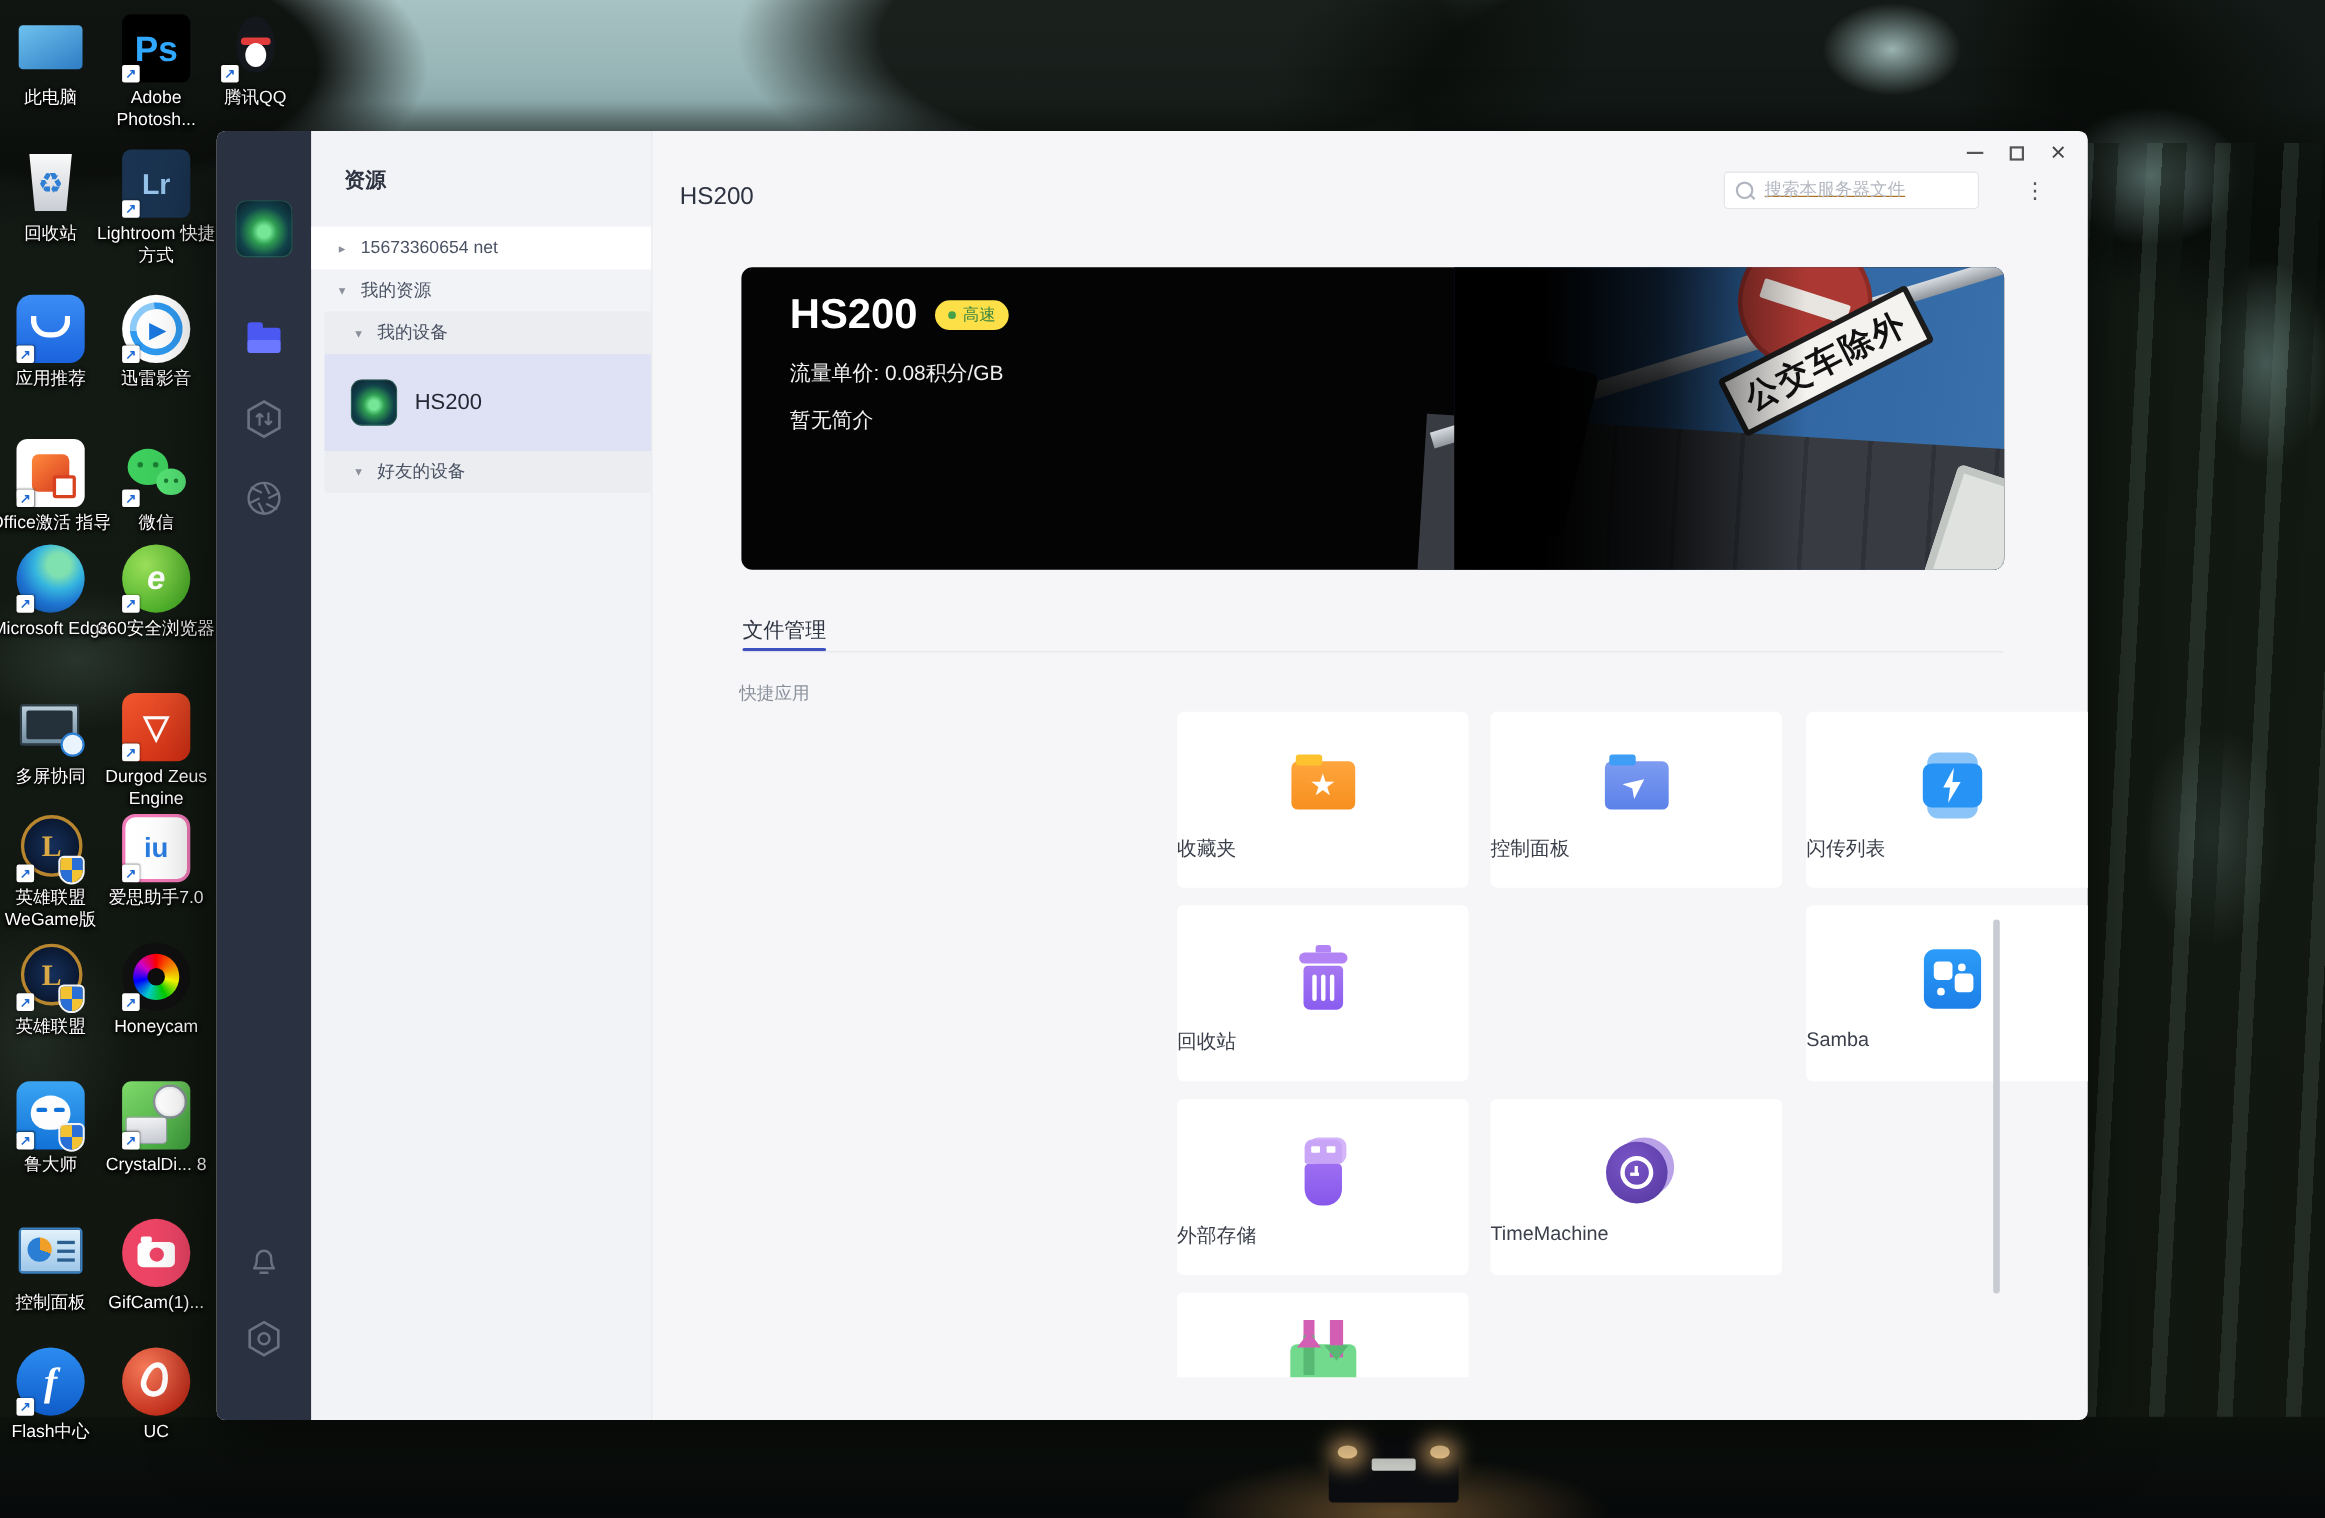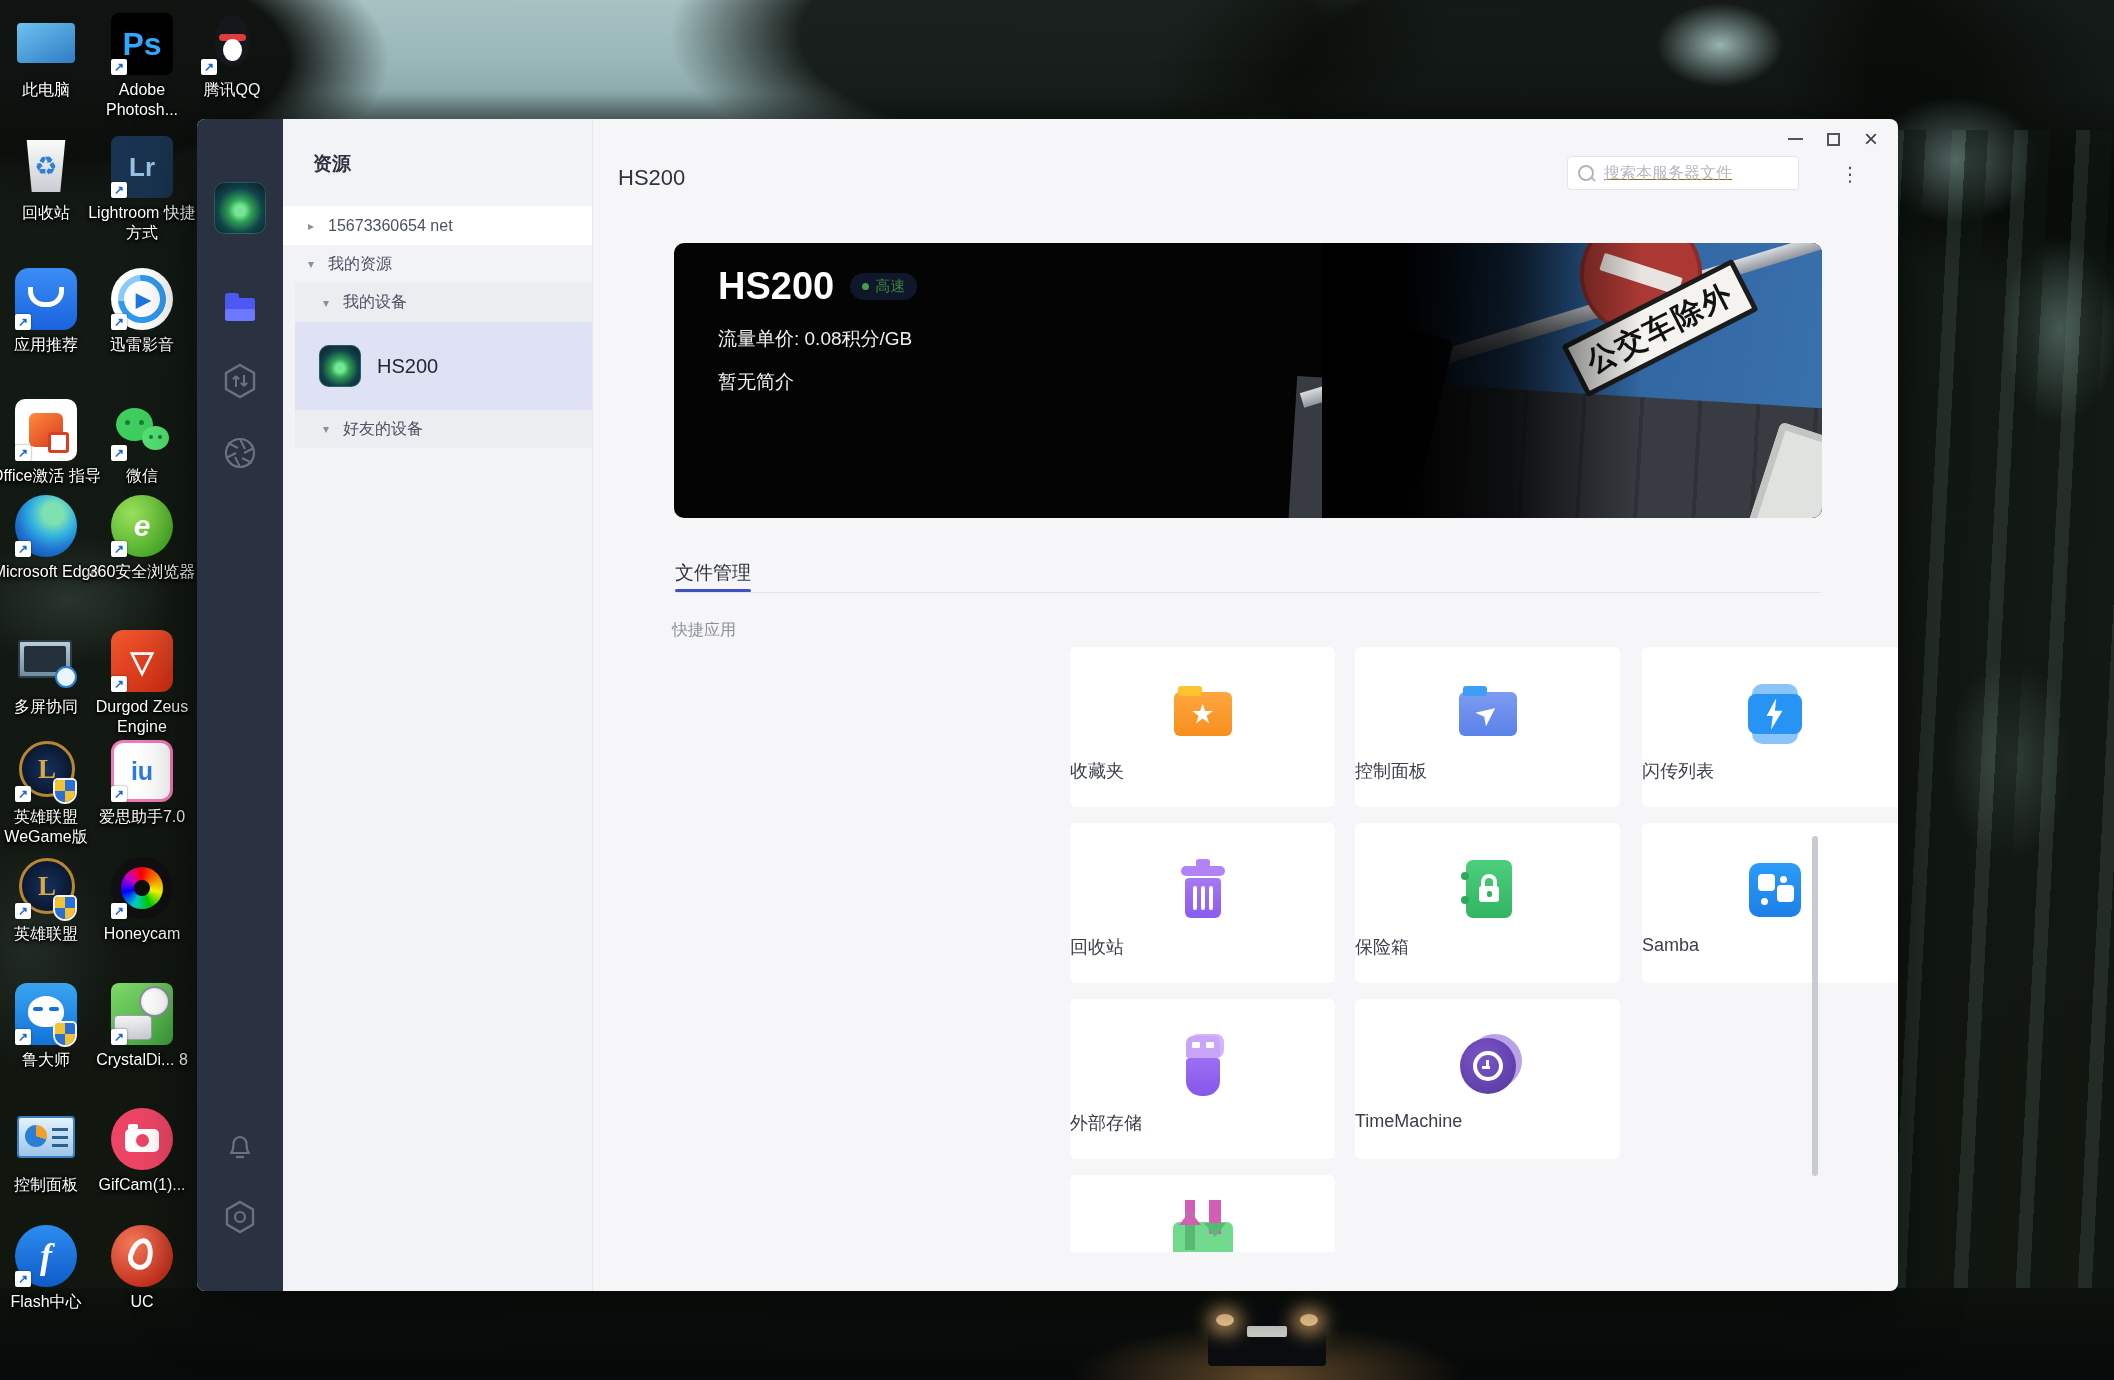--- a/index.html
+++ b/index.html
@@ -199,21 +199,21 @@
   .b-tl::before,.b-tl::after{content:"";position:absolute;left:-8px;width:26px;height:26px;border-radius:50%;
     background:#e8920c;box-shadow:0 0 16px 6px rgba(230,150,20,.55);}
   .b-tl::before{top:22px}.b-tl::after{top:88px;opacity:.85}
   .b-plate{position:absolute;right:-12px;bottom:-24px;width:72px;height:112px;background:#dfe2df;
     border-radius:6px;transform:rotate(18deg);box-shadow:inset 0 0 0 7px #c2c6c2;}
   .b-fade{position:absolute;inset:0;background:linear-gradient(90deg,#000 0,#000 16%,
     rgba(0,0,0,.75) 38%,rgba(0,0,0,0) 64%);}
   .b-text{position:absolute;left:44px;top:22px;color:#fff;}
   .b-row{display:flex;align-items:center;gap:16px;}
   .b-name{font-size:38px;font-weight:bold;}
-  .b-badge{display:flex;align-items:center;gap:6px;background:#0f172a;color:#3c8540;
+  .b-badge{display:flex;align-items:center;gap:6px;background:#fde047;color:#3c8540;
     font-size:15px;padding:4px 12px;border-radius:14px;}
   .b-badge .dot{width:7px;height:7px;border-radius:50%;background:#44a04a;}
   .b-price{margin-top:18px;font-size:19px;color:#f0f0f0;}
   .b-desc{margin-top:17px;font-size:19px;color:#f0f0f0;}
 
   
   .tab{position:absolute;left:81px;top:441px;font-size:19px;color:#2d3340;cursor:pointer;}
   .tab-underline{position:absolute;left:81px;top:470px;width:76px;height:3px;background:#3f51c0;border-radius:2px;}
   .tab-divider{position:absolute;left:81px;top:473px;width:1146px;height:1px;background:#e4e5e9;}
   .sec-label{position:absolute;left:78px;top:501px;font-size:16px;color:#8b919c;}
@@ -633,28 +633,20 @@
 
       <div class="tile" style="left:476px;top:704px">
         <div class="ticon">
             <div class="i-trash">
           <span class="lid"></span>
           <span class="body"></span>
             </div>
           </div>
         <div class="tlabel">回收站</div>
       </div>
-      <div class="tile" style="left:761px;top:704px">
-        <div class="ticon">
-            <div class="i-safe">
-          <span class="lock"></span>
-            </div>
-          </div>
-        <div class="tlabel">保险箱</div>
-      </div>
       <div class="tile" style="left:1048px;top:704px">
         <div class="ticon">
             <div class="i-samba"></div>
           </div>
         <div class="tlabel">Samba</div>
       </div>
 
       <div class="tile" style="left:476px;top:880px">
         <div class="ticon">
             <div class="i-usb">

